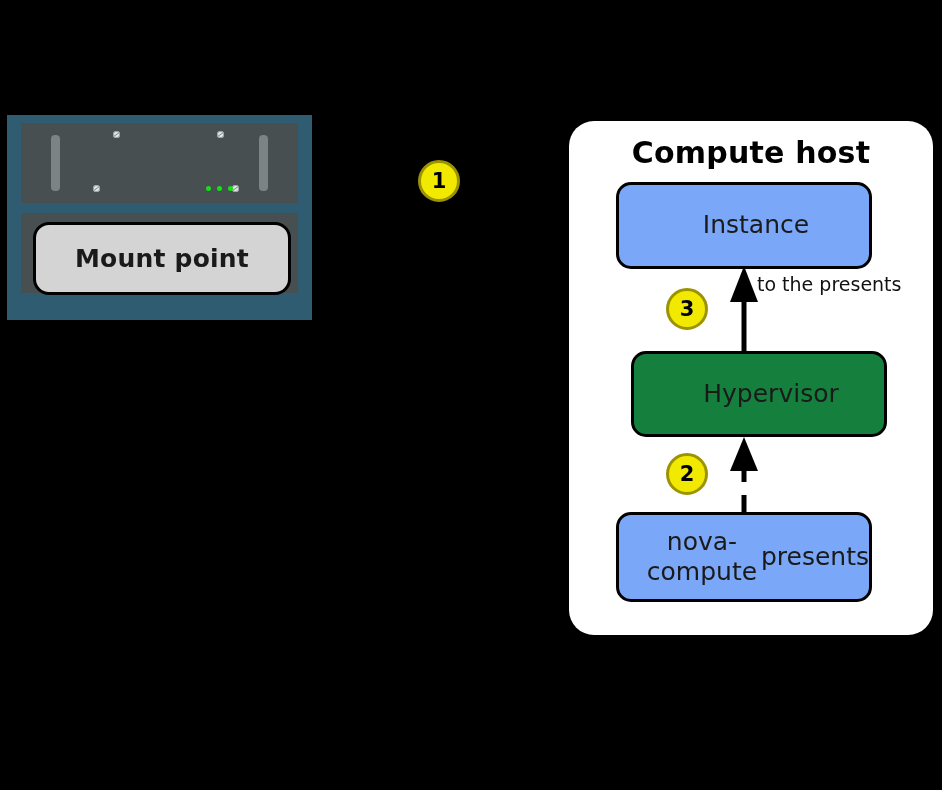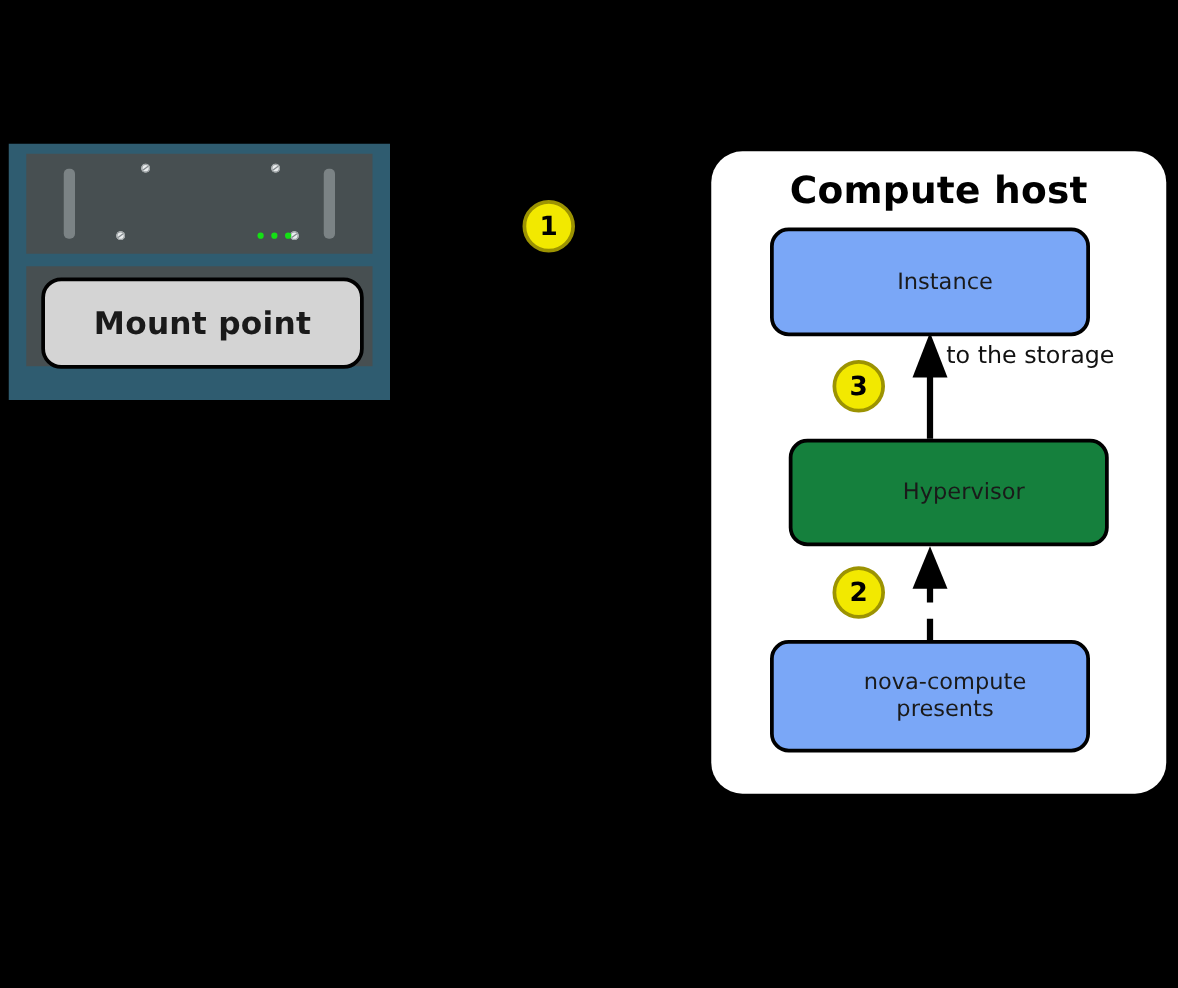--- a/index.html
+++ b/index.html
@@ -139,21 +139,21 @@
 
   .node {
     position: absolute;
     border: 3px solid #000000;
     border-radius: 15px;
     box-sizing: border-box;
     display: flex;
     align-items: center;
     justify-content: center;
     text-align: center;
-    font-size: 18px;
+    font-size: 25px;
     color: #1a1a1a;
     line-height: 1.22;
     padding-left: 24px;
   }
   .node.instance {
     left: 47px;
     top: 61px;
     width: 256px;
     height: 87px;
     background: #7aa7f7;
@@ -252,26 +252,26 @@
       <line x1="175" y1="391" x2="175" y2="338" stroke="#000000" stroke-width="5" stroke-dasharray="17,13"></line>
       <polygon points="175,316 161,350 189,350" fill="#000000"></polygon>
 
       <line x1="175" y1="230" x2="175" y2="170" stroke="#000000" stroke-width="5"></line>
       <polygon points="175,145 161,181 189,181" fill="#000000"></polygon>
     </svg>
 
     <div class="node instance">Instance</div>
 
     <div class="annotation">
-      <div>to the storage</div>
+      <div>to the presents</div>
     </div>
 
     <div class="node hypervisor">Hypervisor</div>
 
-    <div class="node nova" style="flex-direction: column;">
+    <div class="node nova" style="flex-direction: row;">
         <div>nova-compute</div>
         <div>presents</div>
       </div>
   </div>
 
   <div class="badge b3">3</div>
 
   <div class="badge b2">2</div>
 
 </div>

